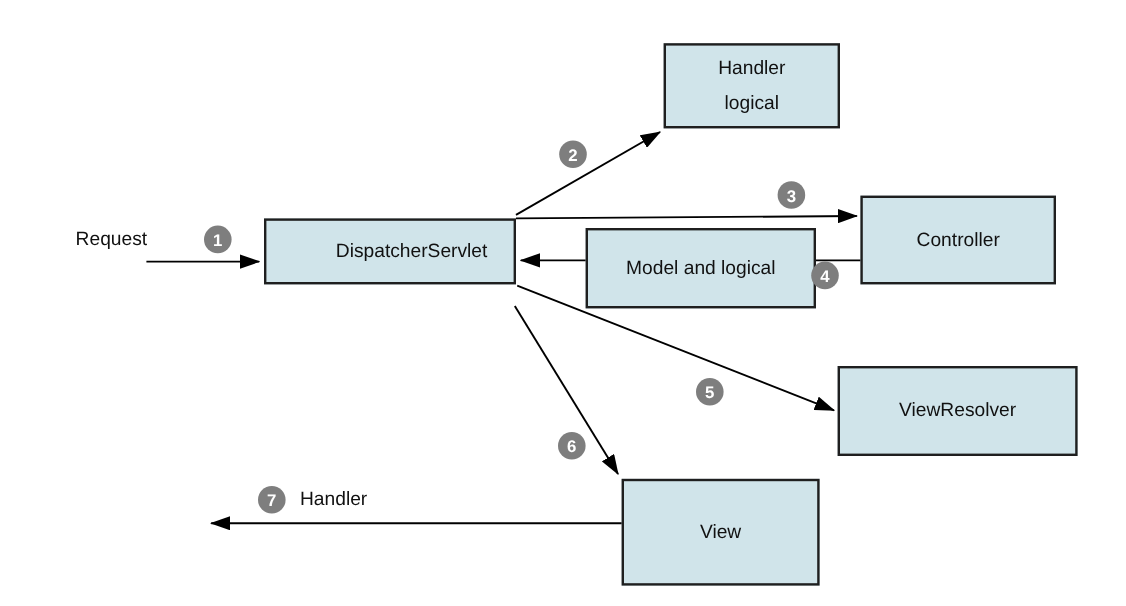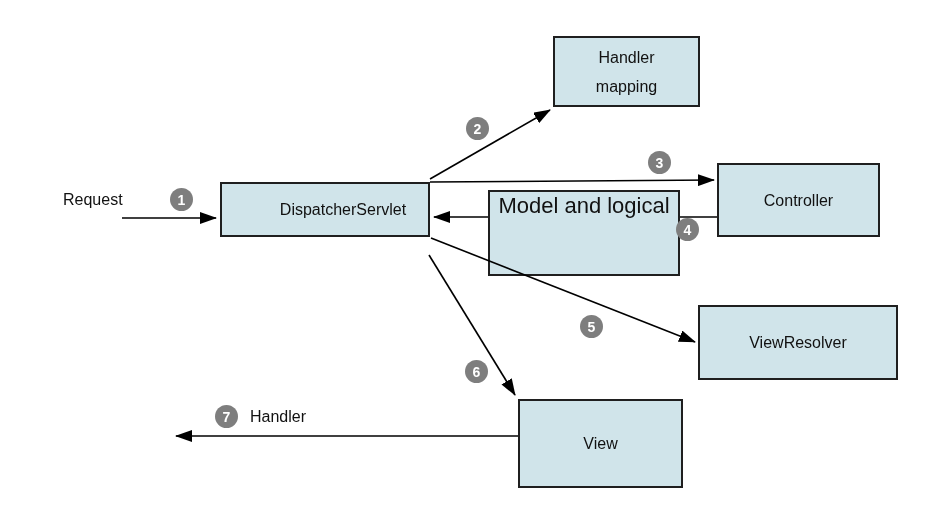--- a/index.html
+++ b/index.html
@@ -34,21 +34,21 @@
     justify-content: center;
     font-size: 16px;
     line-height: 29px;
     text-align: center;
     white-space: nowrap;
     z-index: 1;
   }
   .node-dispatcher     { left: 220px; top: 182px; width: 210px; height: 55px; padding-left: 36px; }
   .node-handler        { left: 553px; top:  36px; width: 147px; height: 71px; }
   .node-controller     { left: 717px; top: 163px; width: 163px; height: 74px; }
-  .node-model          { left: 488px; top: 190px; width: 192px; height: 86px; font-size: 22px; line-height: 28px; justify-content: space-between; }
+  .node-model          { left: 488px; top: 190px; width: 192px; height: 67px; font-size: 16px; line-height: 28px; }
   .node-viewresolver   { left: 698px; top: 305px; width: 200px; height: 75px; }
   .node-view           { left: 518px; top: 399px; width: 165px; height: 89px; }
   .wires {
     position: absolute;
     left: 0; top: 0;
     width: 938px; height: 505px;
     z-index: 2;
     pointer-events: none;
   }
   .flow-label {
@@ -86,21 +86,21 @@
 <body>
 
 <div class="canvas">
 
   <div class="node node-dispatcher">
     <span>DispatcherServlet</span>
   </div>
 
   <div class="node node-handler">
     <span>Handler</span>
-    <span>mapping</span>
+    <span>logical</span>
   </div>
 
   <div class="node node-controller">
     <span>Controller</span>
   </div>
 
   <div class="node node-model">
     <span>Model and logical</span>
   </div>
 

